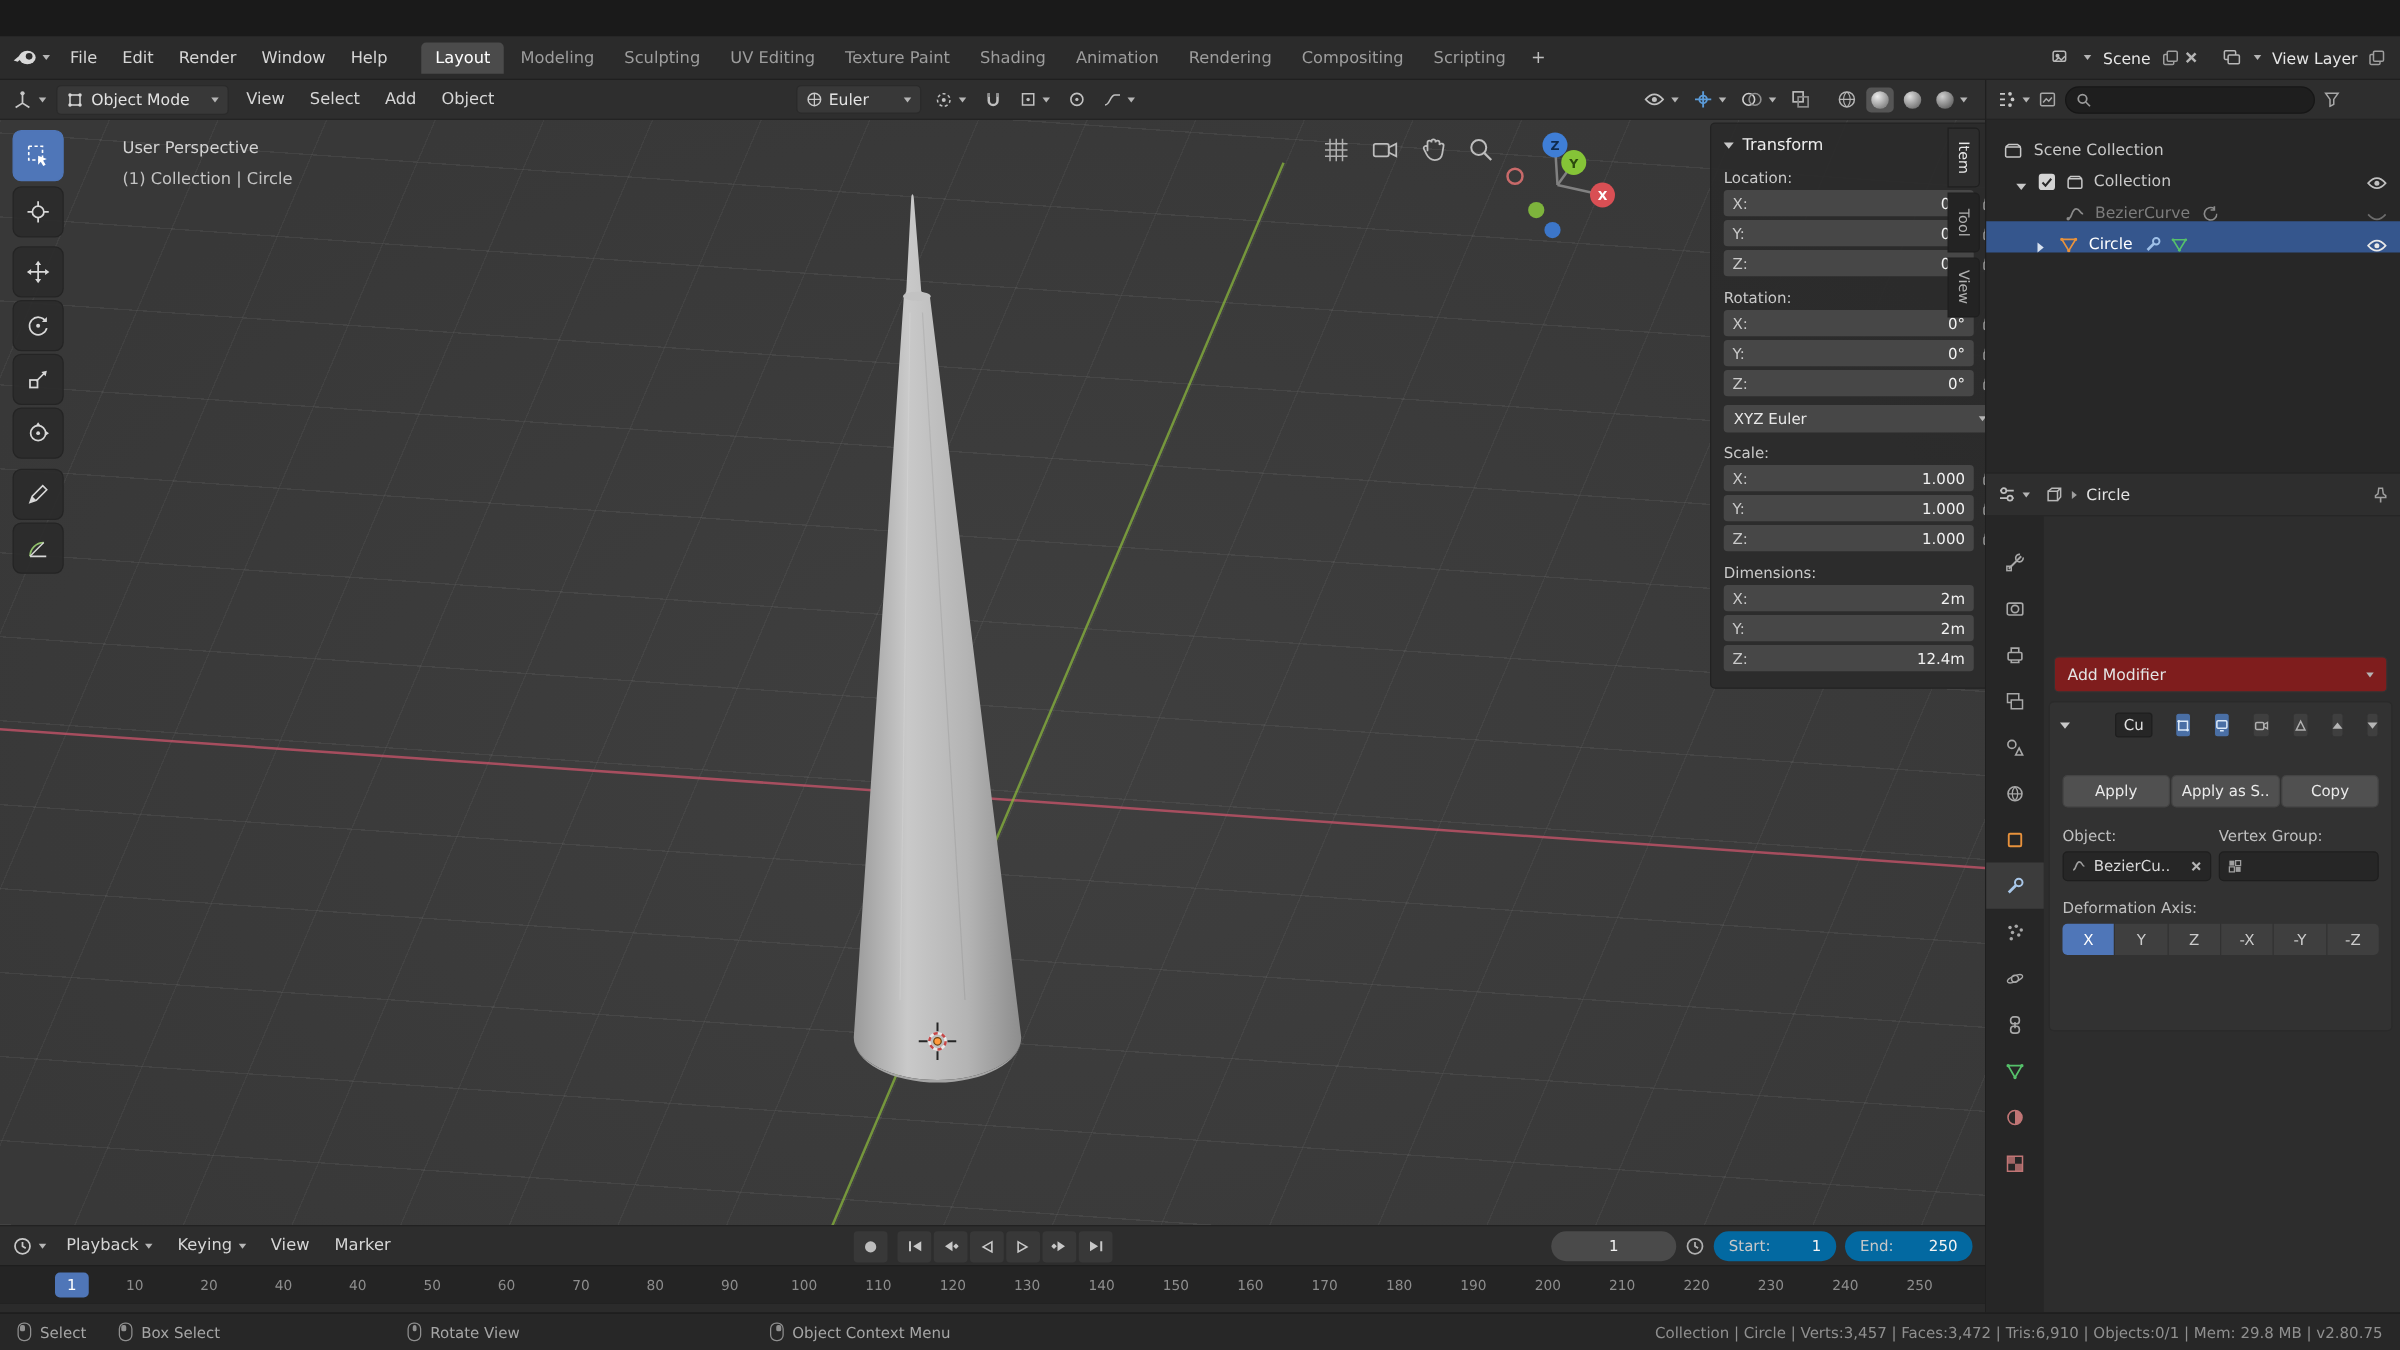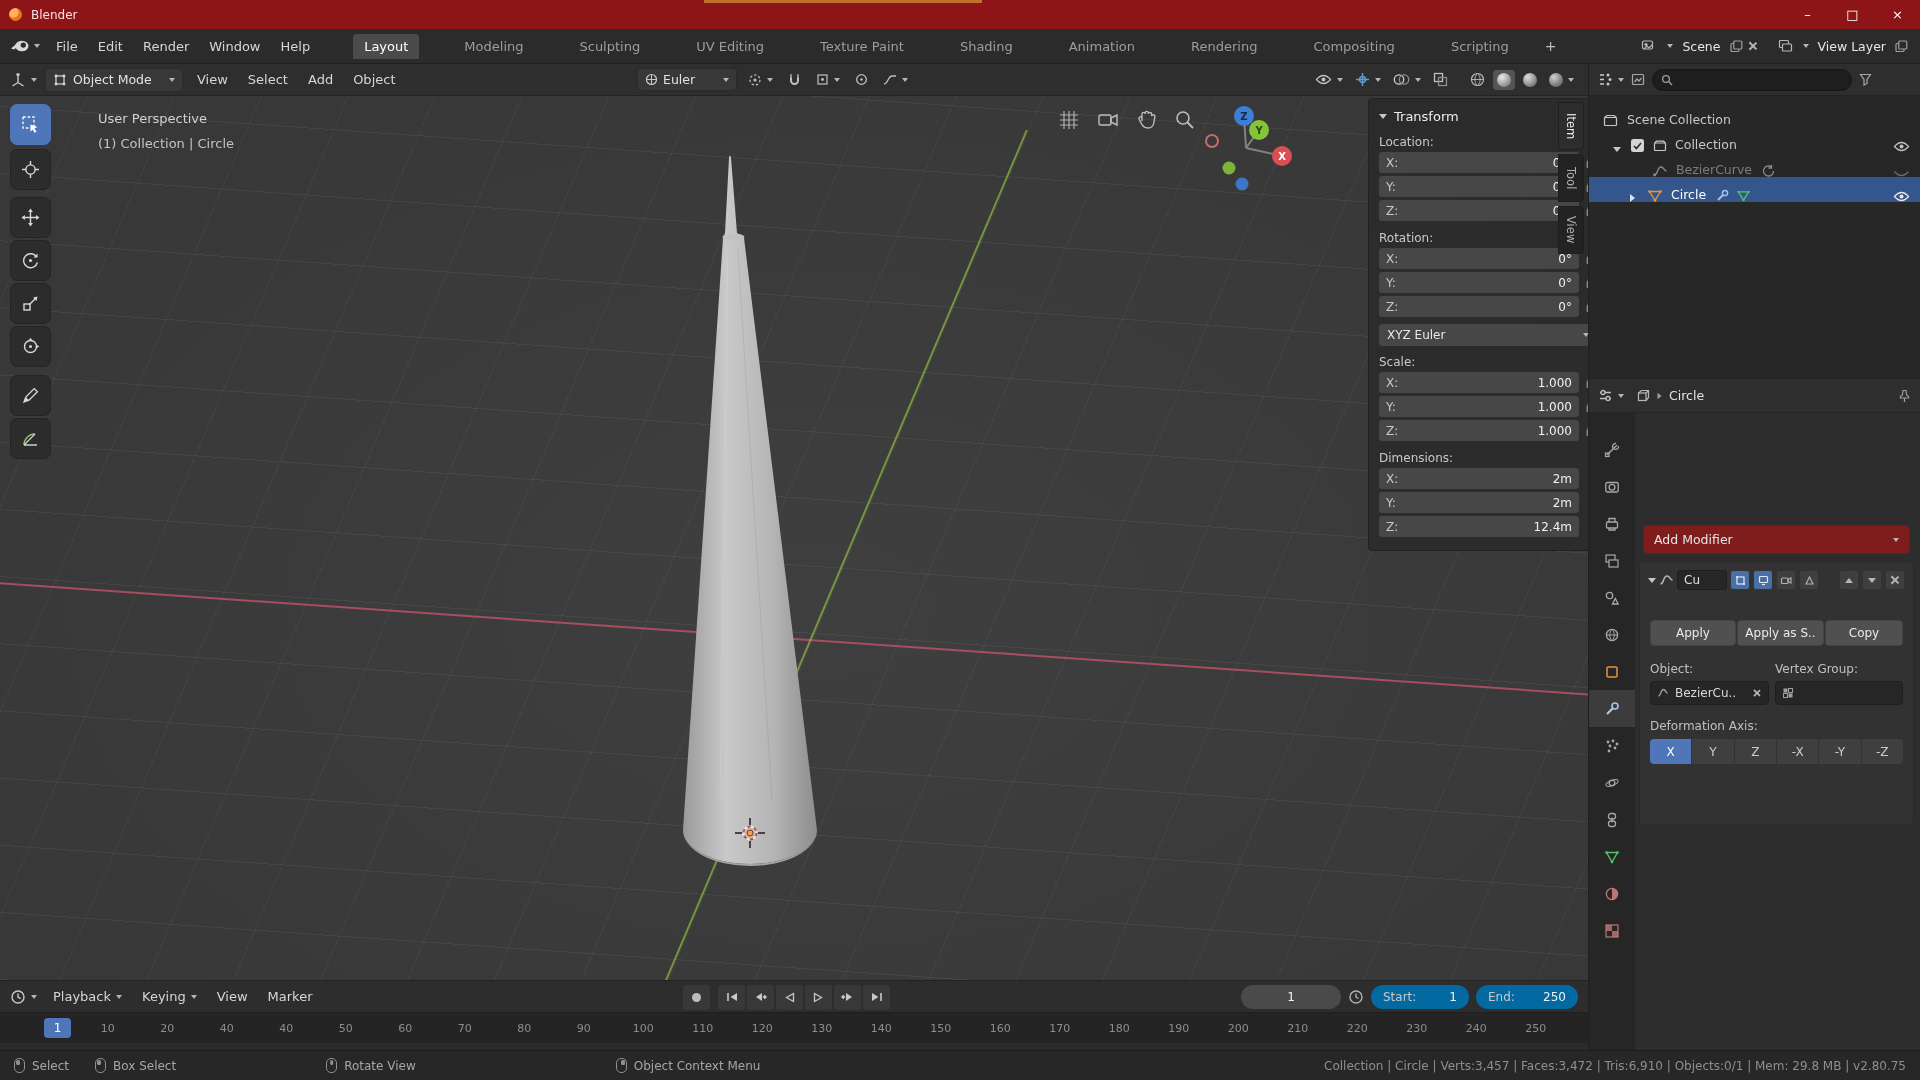--- a/index.html
+++ b/index.html
@@ -4,21 +4,21 @@
 <style>
   *{margin:0;padding:0;box-sizing:border-box;font-family:"DejaVu Sans",sans-serif}
   html,body{width:1920px;height:1080px;background:#1a1a1a;overflow:hidden}
   #app{position:relative;width:1920px;height:1080px;font-size:13px;color:#d0d0d0}
   .abs{position:absolute}
   .chev{width:0;height:0;border-left:3.5px solid transparent;border-right:3.5px solid transparent;border-top:4.5px solid #b5b5b5;display:inline-block;margin-left:5px}
   .tri-down{width:0;height:0;border-left:4.5px solid transparent;border-right:4.5px solid transparent;border-top:5.5px solid #c8c8c8;display:inline-block}
   .tri-right{width:0;height:0;border-top:4.5px solid transparent;border-bottom:4.5px solid transparent;border-left:5.5px solid #9f9f9f;display:inline-block}
   .wbtn{width:45px;height:100%;display:flex;align-items:center;justify-content:center;color:#fff;font-size:13px}
   .menu-item{padding:0 10px;color:#d6d6d6;font-size:13px;display:inline-flex;align-items:center;height:100%}
-  .ws-tab{padding:5px 11px;color:#9d9d9d;font-size:13px;border-radius:4px 4px 0 0;margin:0 17px}
+  .ws-tab{padding:5px 11px;color:#9d9d9d;font-size:13px;border-radius:4px 4px 0 0;margin:0 1px}
   .ws-tabs{display:flex;align-items:center;margin-left:16px}
   .ws-tabs span:nth-of-type(1){background:#4b4b4b;color:#fff}
   .field{height:24px;background:#383838;border:1px solid #2a2a2a;border-radius:4px;display:flex;align-items:center;padding:0 7px;font-size:12.5px;color:#e2e2e2}
   .hbtn{display:flex;align-items:center}
   .icbtn{display:flex;align-items:center;padding:3px 4px;border-radius:4px}
   .tool{position:absolute;left:10px;width:41px;height:41px;background:rgba(43,43,43,.92);border:1px solid #242424;border-radius:7px;display:flex;align-items:center;justify-content:center}
   .tool.active{background:#4f76b8;border-color:#4f76b8}
   .np-label{color:#c9c9c9;font-size:12px;padding:7px 0 3px;height:24px}
   .np-row{display:flex;align-items:center;margin-bottom:3px}
   .np-field{flex:1;height:21px;background:#474747;border-radius:3px;display:flex;align-items:center;padding:0 7px;font-size:12px}
@@ -61,30 +61,20 @@
   .mouse{width:11px;height:15px;border:1.2px solid #8f8f8f;border-radius:5px;position:relative;display:inline-block;margin-right:7px}
   .mbtn{position:absolute;top:1.2px;width:3.6px;height:5px;background:#8f8f8f;border-radius:1.5px}
   .m-left .mbtn{left:1.2px}.m-right .mbtn{right:1.2px}.m-mid .mbtn{left:50%;transform:translateX(-50%)}
   .sphere{width:14px;height:14px;border-radius:50%;background:radial-gradient(circle at 35% 30%,#ececec,#8a8a8a 72%)}
 </style>
 </head>
 <body>
 
 <div id="app">
 
-  <div class="abs" style="left:0;top:0;width:1920px;height:29px;background:#8e1517;display:flex;align-items:center">
-    <div class="abs" style="left:704px;top:0;width:278px;height:3px;background:#bf7030"></div>
-    <span style="margin-left:9px;width:13px;height:13px;border-radius:50%;background:radial-gradient(circle at 35% 35%,#ffb061 0 40%,#e57716 45%);display:inline-block"></span>
-    <span style="margin-left:9px;color:#f5e2e2;font-size:12px">Blender</span>
-    <div style="margin-left:auto;display:flex;height:100%">
-      <div class="wbtn">–</div>
-      <div class="wbtn">□</div>
-      <div class="wbtn">×</div>
-    </div>
-  </div>
 
   <div class="abs" style="left:0;top:29px;width:1920px;height:35px;background:#2b2b2b;border-bottom:1px solid #1f1f1f;display:flex;align-items:center">
     <div style="display:flex;align-items:center;margin-left:10px">
       <svg width="19" height="14" viewBox="0 0 20 14">
           <ellipse cx="12.5" cy="7" rx="7" ry="5.6" fill="#d8d8d8"></ellipse>
           <circle cx="14" cy="6" r="2.8" fill="#2b2b2b"></circle>
           <path d="M1 9.5 L8.5 3.2 l1.6 2.2 L4.4 10.6Z" fill="#d8d8d8"></path>
         </svg>
       <span class="chev"></span>
     </div>
@@ -749,21 +739,21 @@
         </div>
     </div>
 
     <div class="abs" style="left:46px;top:34px;right:0;bottom:0">
       <div class="abs" style="left:8px;top:112px;right:10px;height:29px;background:#7f1d1d;border:1px solid #333;border-radius:4px;display:flex;align-items:center;padding:0 10px">
         <span style="font-size:12.5px;color:#e4e4e4">Add Modifier</span>
         <span class="chev" style="margin-left:auto"></span>
       </div>
 
       <div class="abs" style="left:4px;top:148px;right:6px;height:264px;background:#323232;border:1px solid #2a2a2a;border-radius:4px;padding:6px 8px">
-        <div style="display:flex;align-items:center;gap:3px;height:24px">
+        <div style="display:flex;align-items:center;gap:18px;height:24px">
           <span class="tri-down"></span>
           <svg width="15" height="12" viewBox="0 0 15 12">
               <path d="M1.5 10 C5 10 4 2 8 2 C11 2 11 6 13.5 6" fill="none" stroke="#b8b8b8" stroke-width="1.5"></path>
             </svg>
           <div style="width:50px;height:20px;background:#262626;border:1px solid #1e1e1e;border-radius:3px;display:flex;align-items:center;padding:0 6px;font-size:12px;color:#e0e0e0">
             <span>Cu</span>
           </div>
           <span class="sqbtn" style="background:#4a6fa5">
               <svg width="11" height="11" viewBox="0 0 11 11">
                 <rect x="2" y="2" width="7" height="7" fill="none" stroke="#dce9f8" stroke-width="1.2"></rect>

